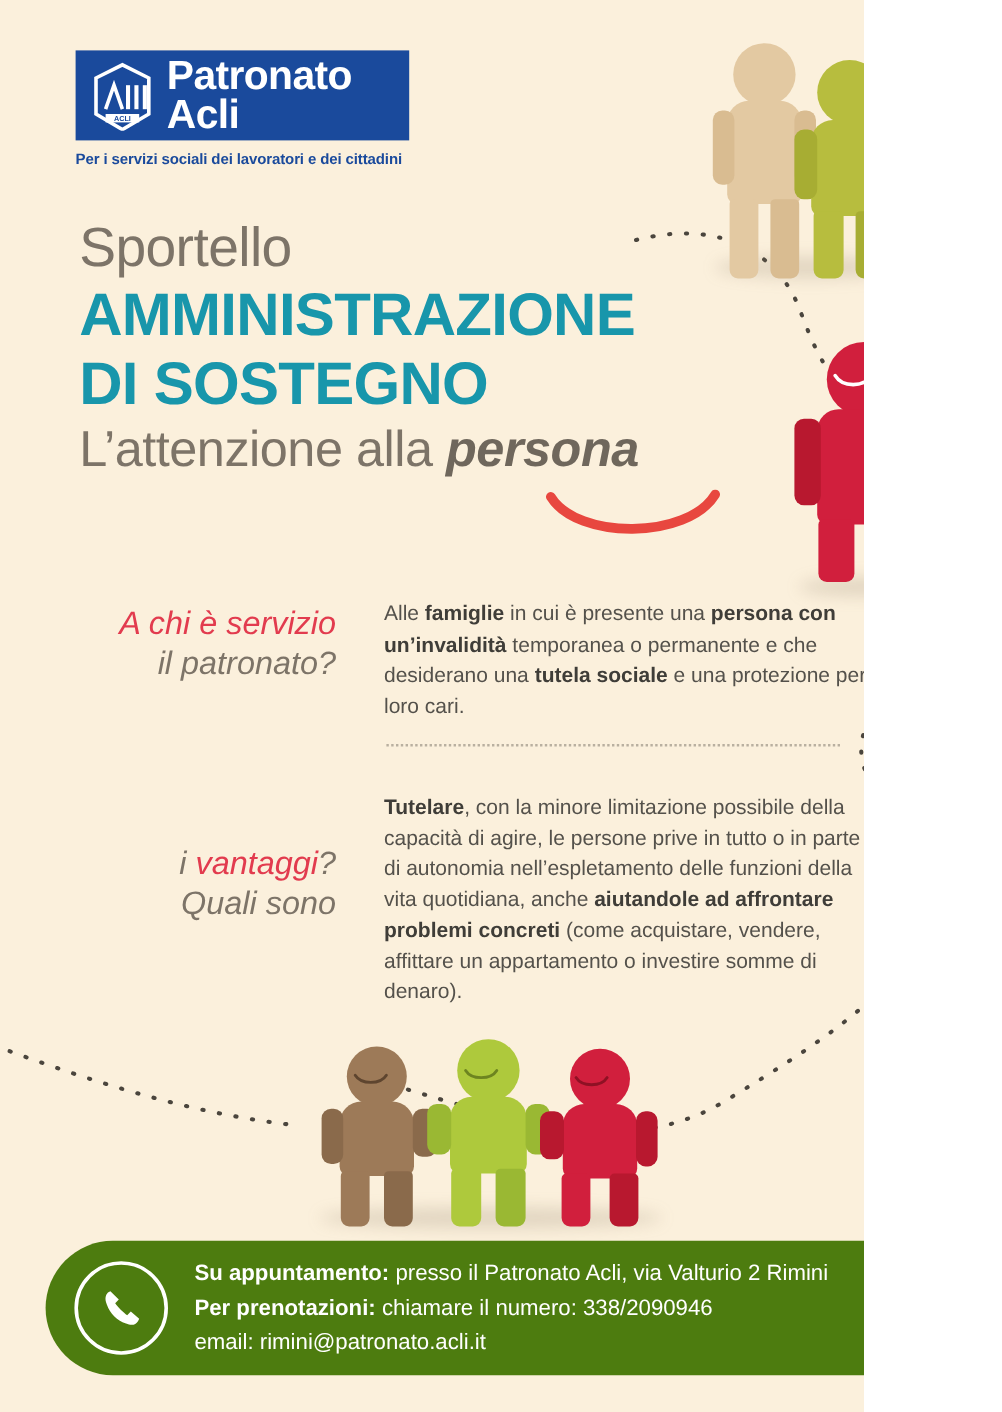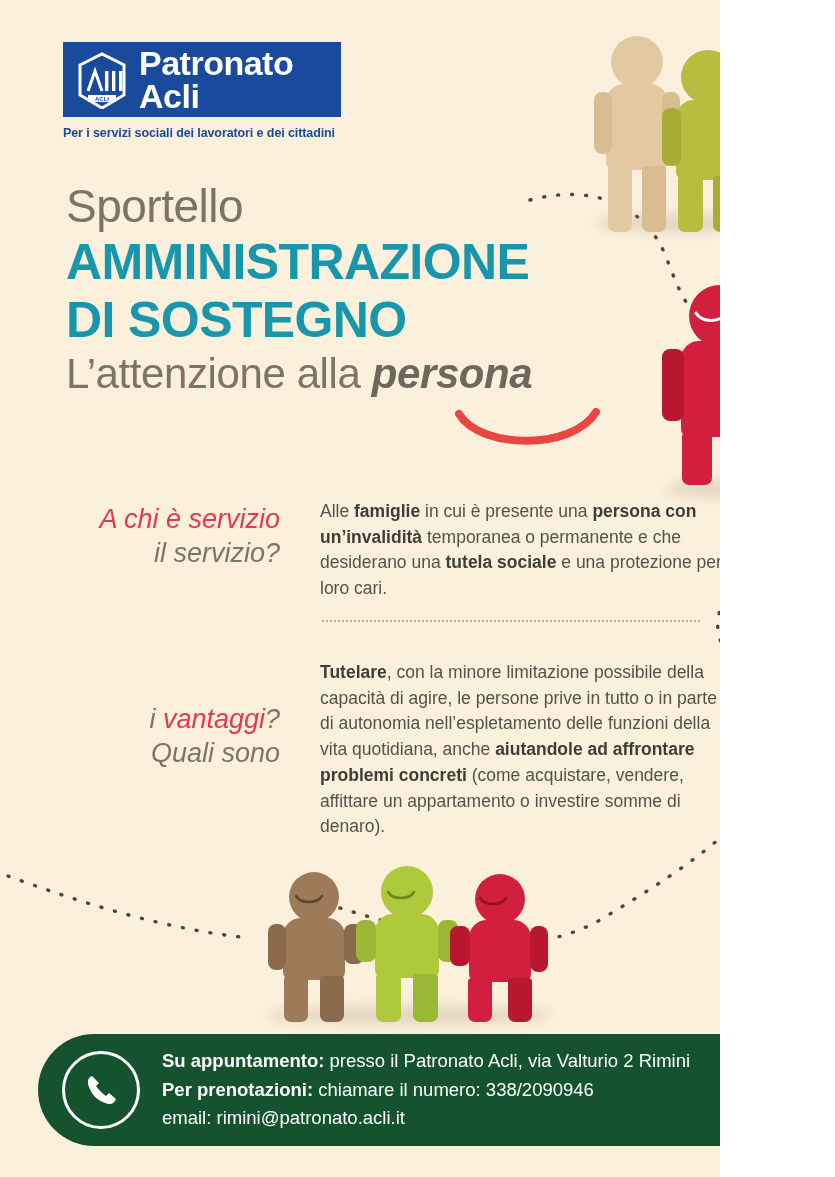--- a/index.html
+++ b/index.html
@@ -187,21 +187,21 @@
   
   .dots { position: absolute; left: 0; top: 0; width: 835px; height: 1177px; pointer-events: none; }
 
   
   .footer {
     position: absolute;
     left: 38px;
     top: 1034px;
     width: 760px;
     height: 112px;
-    background: #14532d;
+    background: #4d7c0f;
     border-radius: 56px;
     display: flex;
     align-items: center;
   }
   .phone-circle {
     flex: 0 0 72px;
     width: 72px;
     height: 72px;
     margin-left: 24px;
     border-radius: 50%;
@@ -296,21 +296,21 @@
       <div class="leg" style="right:22px; top:148px; width:30px; height:52px; background:#b8182f;"></div>
       <svg style="position:absolute; left:34px; top:26px; width:34px; height:14px;" viewBox="0 0 34 14">
         <path d="M2 2 C8 12 26 12 32 2" fill="none" stroke="#ffffff" stroke-width="3" stroke-linecap="round"></path>
       </svg>
     </div>
     <div class="ads-label">ADS</div>
   </div>
 
   <div class="q q-1">
     <div>A chi è servizio</div>
-    <div class="l2">il servizio?</div>
+    <div class="l2">il patronato?</div>
   </div>
 
   <div class="body-col para-1">Alle <b>famiglie</b> in cui è presente una <b>persona con un’invalidità</b> temporanea o permanente e che desiderano una <b>tutela sociale</b> e una protezione per i loro cari.</div>
 
   <div class="dotted-sep"></div>
 
   <div class="q q-2">
     <div><span>i </span><span class="accent">vantaggi</span><span>?</span></div>
     <div>Quali sono</div>
   </div>

